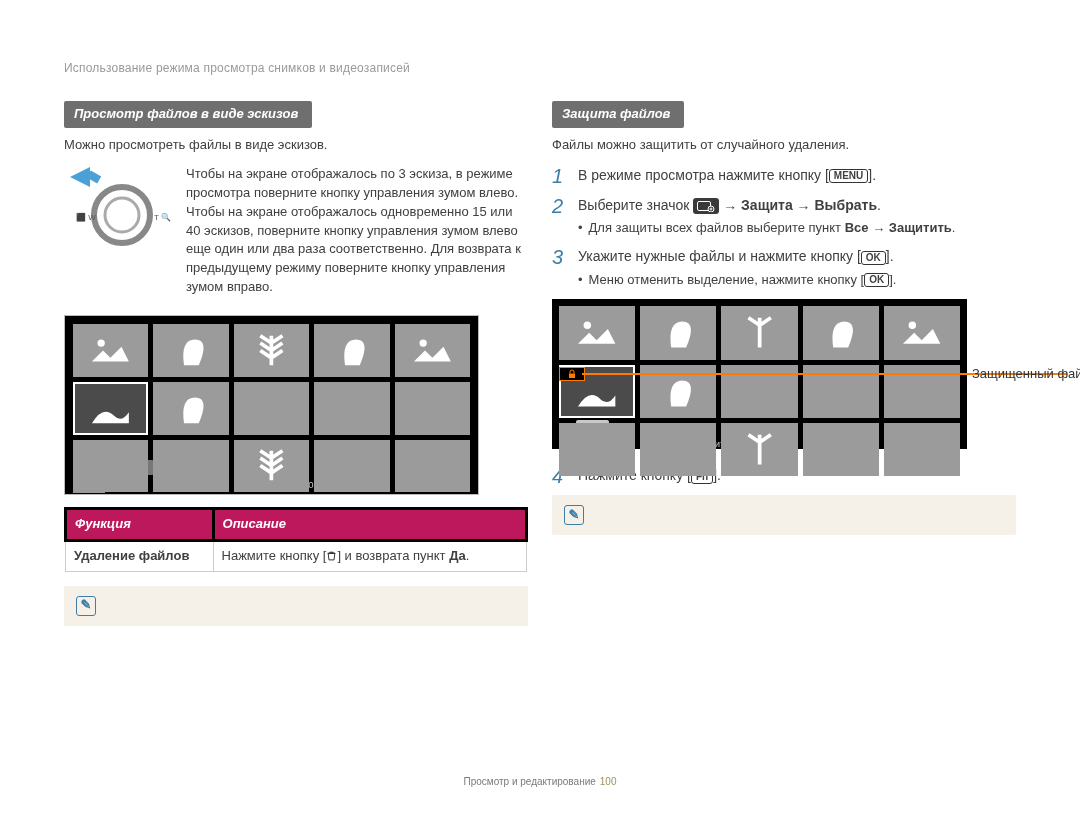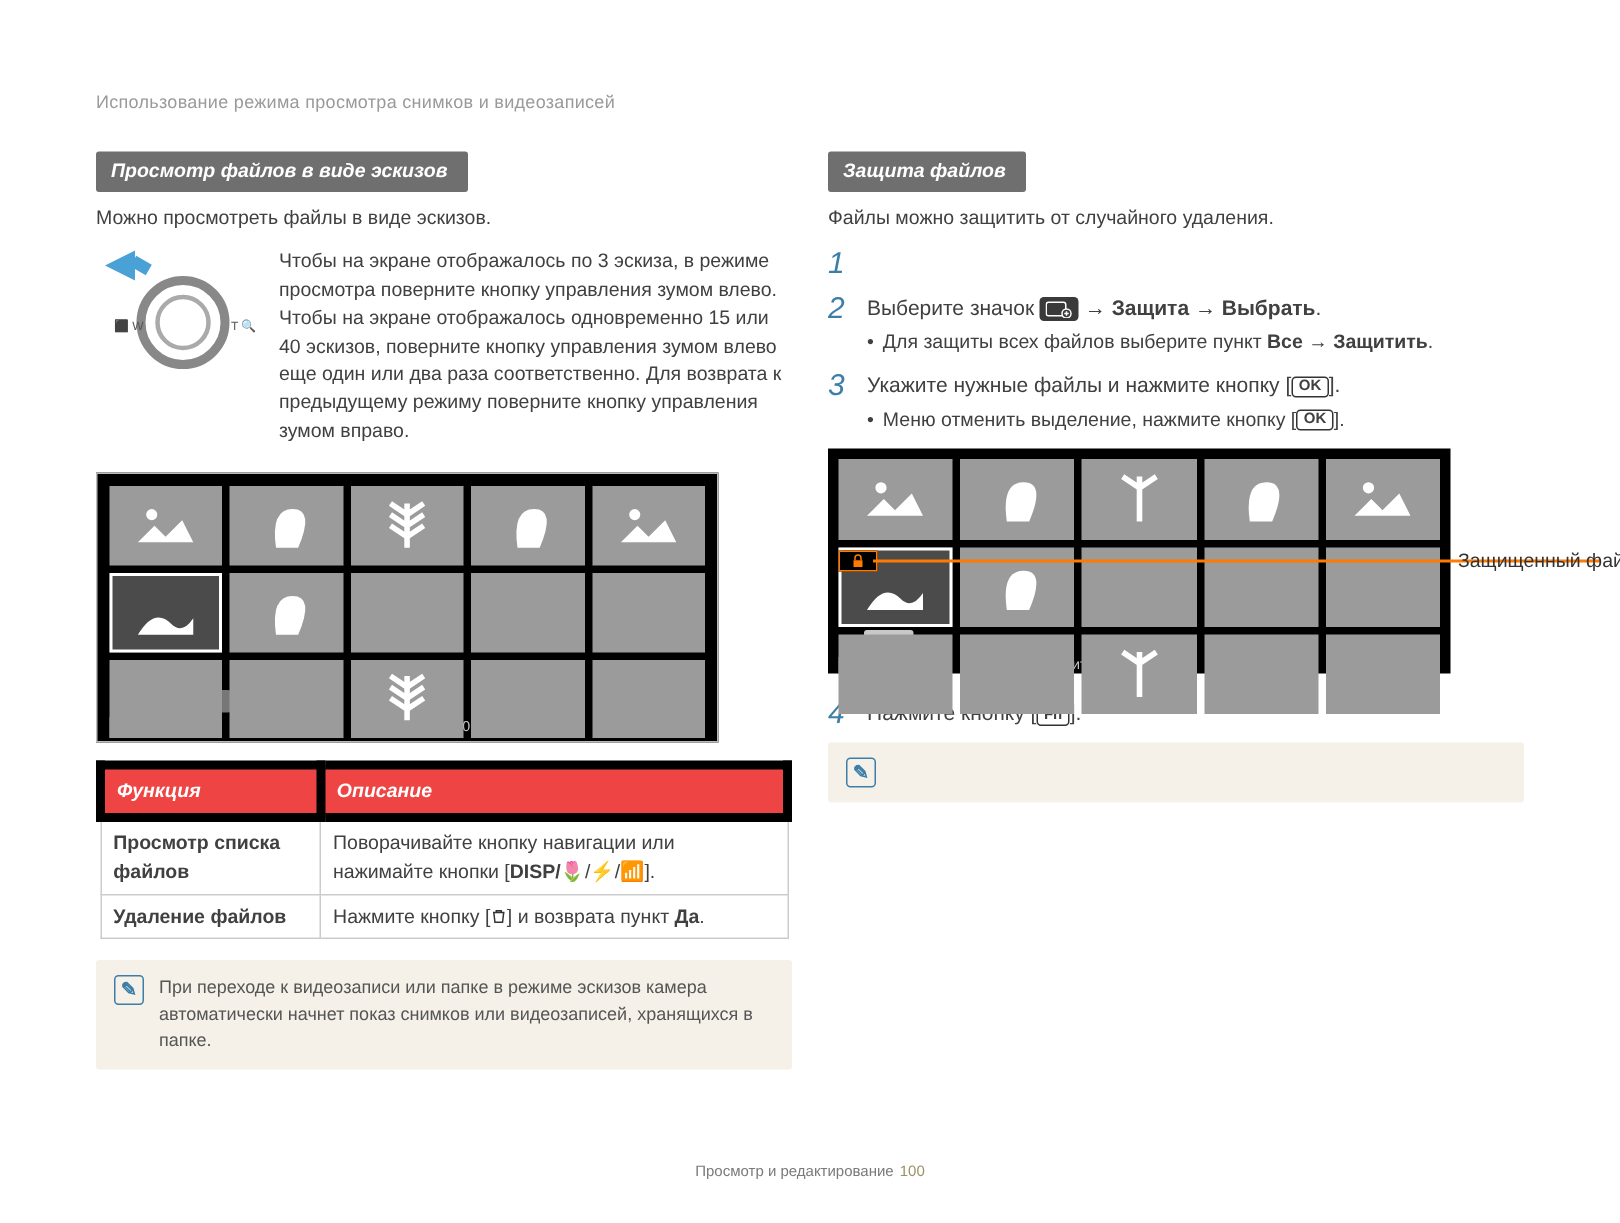--- a/index.html
+++ b/index.html
@@ -87,23 +87,23 @@
   .screen-footer .kb {
     display:inline-block; border:1px solid #999; padding:0 3px; font-size:8px; margin-right:3px;
   }
 
   
   table.desc {
     width:100%; border-collapse: collapse; margin-bottom:14px;
     font-size:13px;
   }
   table.desc th {
-    background:#ef4444; color:#fff; text-align:left;
+    background:#be185d; color:#fff; text-align:left;
     padding:5px 8px; font-style:italic; font-weight:bold;
-    border:6px solid #000000;
+    border:3px solid #000000;
   }
   table.desc td {
     border:1px solid #ccc; padding:5px 8px; vertical-align:top;
   }
   table.desc td.fn { font-weight:bold; width:32%; }
 
   
   .note {
     display:flex; gap:10px; background:#f5f1e9;
     padding:10px 12px; border-radius:2px;
@@ -269,50 +269,46 @@
           <span>2012.07.01</span>
           <span>1/3</span>
         </div>
       </div>
 
       <table class="desc">
         <tbody>
             <tr>
           <th>Функция</th>
           <th>Описание</th>
-        </tr>
-        <tr>
-          <td class="fn">Просмотр списка файлов</td>
-          <td>
-            <span>Поворачивайте кнопку навигации или нажимайте кнопки [</span><b><span>DISP/</span></b><span>🌷</span>/<span>⚡</span>/<span>📶</span><span>].</span>
-          </td>
         </tr>
         <tr>
           <td class="fn">Удаление файлов</td>
           <td>
             <span>Нажмите кнопку [</span><span class="trash-ic"><svg viewBox="0 0 10 10">
                     <path d="M2 3 H8 L7.3 9 H2.7 Z M3.5 2 H6.5 V3 H3.5 Z M1.5 3 H8.5" fill="none" stroke="#333" stroke-width="0.9"></path>
                   </svg></span><span>] и возврата пункт </span><b>Да</b><span>.</span>
           </td>
         </tr>
       </tbody>
         </table>
 
       <div class="note">
         <div class="note-icon">✎</div>
-        <div>При переходе к видеозаписи или папке в режиме эскизов камера автоматически начнет показ снимков или видеозаписей, хранящихся в папке.</div>
       </div>
     </div>
 
     <div class="col">
       <div class="sect-header">Защита файлов</div>
       <p class="lead">Файлы можно защитить от случайного удаления.</p>
 
       <div class="step">
         <div class="step-num">1</div>
+        <div class="step-body">
+          <span>В режиме просмотра нажмите кнопку [</span><span class="inline-icon menu-ic">MENU</span><span>].</span>
+        </div>
       </div>
 
       <div class="step">
         <div class="step-num">2</div>
         <div class="step-body">
           <span>Выберите значок </span><span class="dev-ic"><svg viewBox="0 0 18 12">
                 <rect x="0.5" y="1.5" width="13" height="9" rx="1.5" fill="none" stroke="#fff"></rect>
                 <circle cx="14" cy="9" r="3" fill="#3a3a3a" stroke="#fff"></circle>
                 <path d="M14 7.5 V10.5 M12.5 9 H15.5" stroke="#fff"></path>
               </svg></span><span> → </span><b>Защита</b><span> → </span><b>Выбрать</b><span>.</span>

